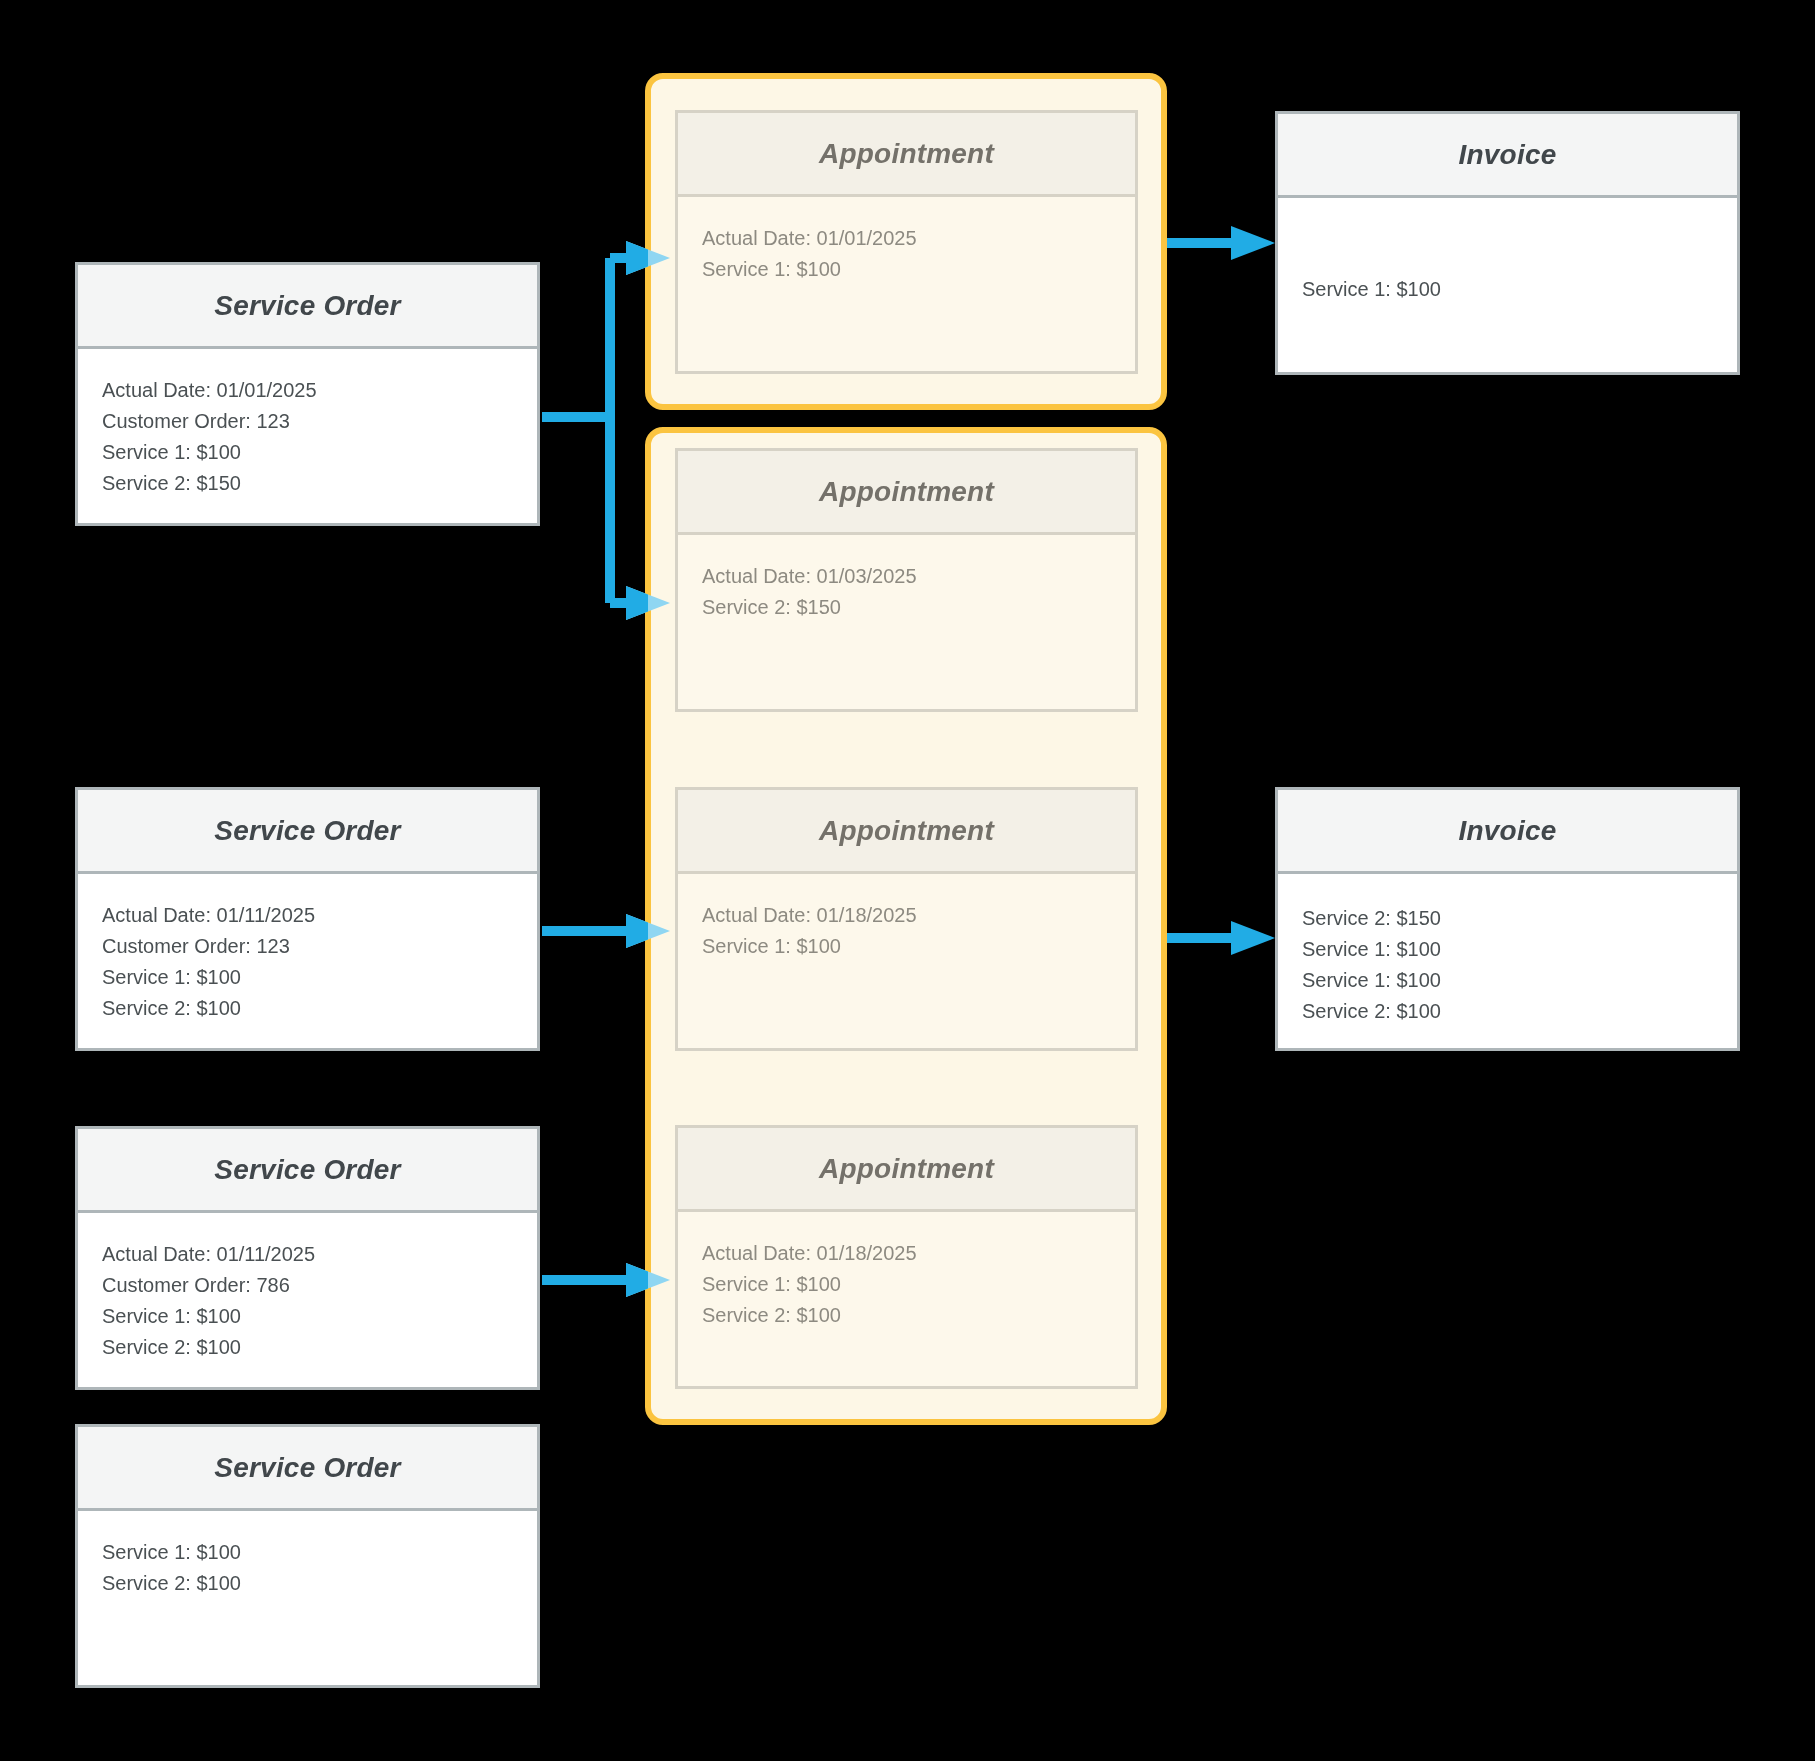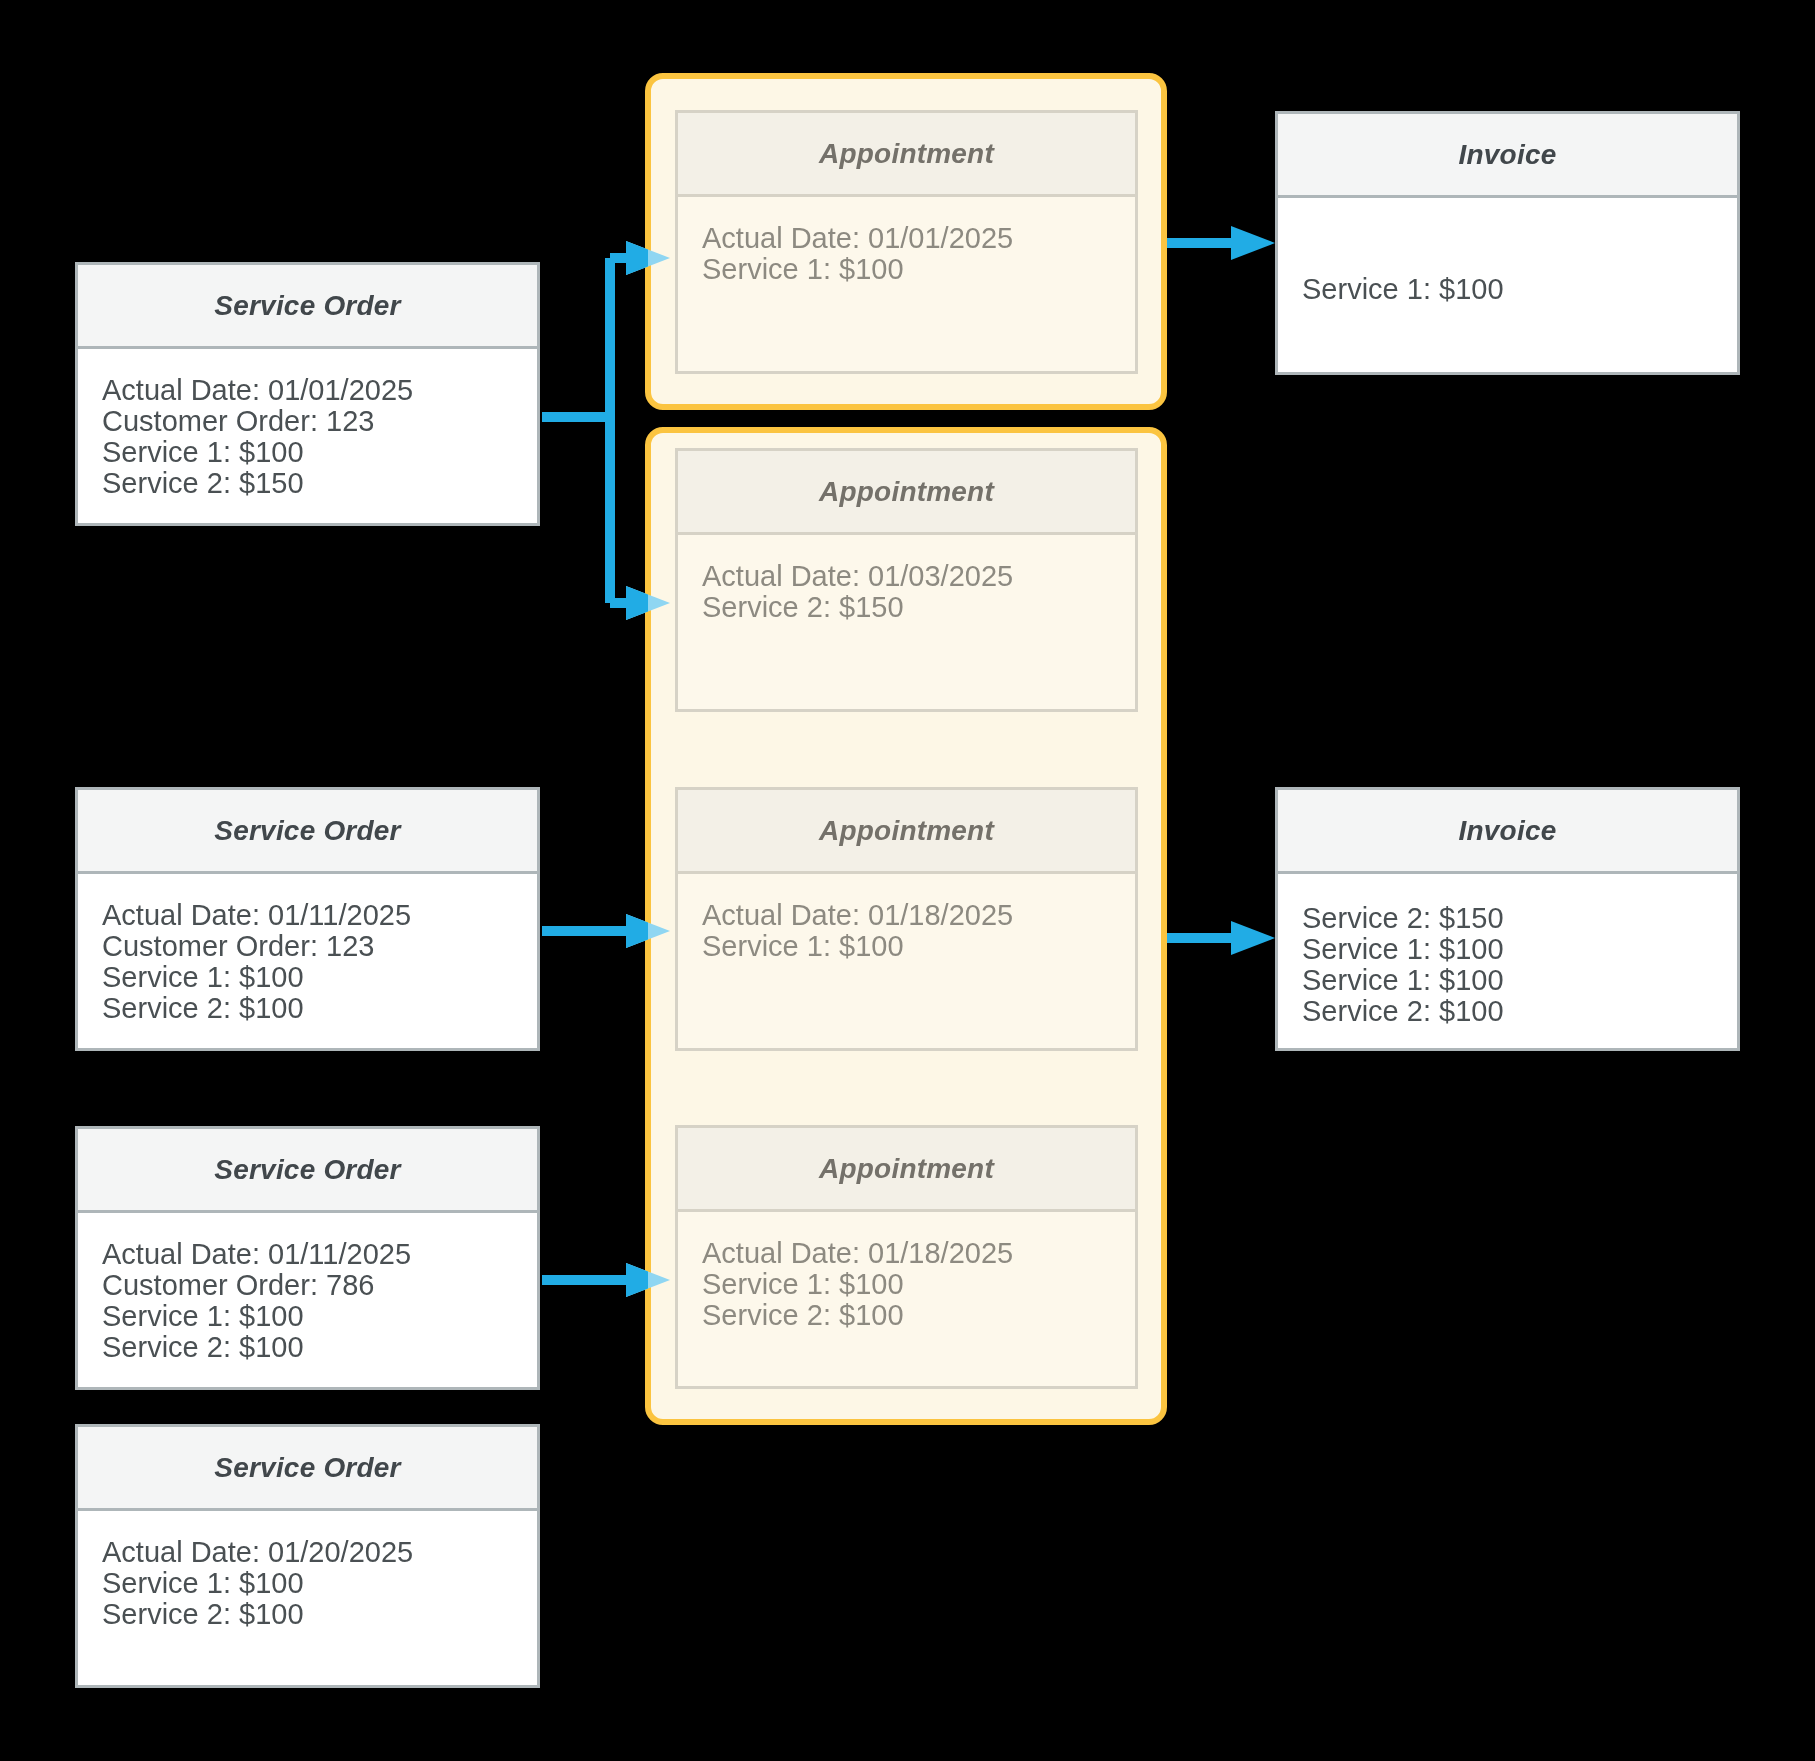--- a/index.html
+++ b/index.html
@@ -26,21 +26,21 @@
     display:flex;align-items:center;justify-content:center;font-style:italic;
   }
   .box-title{
     font-size:28px;font-weight:bold;color:var(--box-title-color);
     letter-spacing:0.2px;
   }
   .box-body{
     box-sizing:border-box;
     height:182px;
     padding:26px 10px 0 24px;
-    font-size:29px;line-height:31px;color:var(--box-text-color);
+    font-size:20px;line-height:31px;color:var(--box-text-color);
   }
   
   .box.appt{border-color:var(--appt-border);background:var(--appt-body-fill);}
   .box.appt .box-header{border-bottom-color:var(--appt-border);background:var(--appt-header-fill);}
   .box.appt .box-title{color:var(--appt-title-color);}
   .box.appt .box-body{color:var(--appt-text-color);}
   
   .box.invoice .box-body{
     display:flex;flex-direction:column;justify-content:center;padding-top:0;
   }
@@ -122,21 +122,20 @@
         <div>Service 1: $100</div>
         <div>Service 2: $100</div>
       </div>
   </div>
 
   <div class="box so" style="left:75px;top:1424px;">
     <div class="box-header">
       <span class="box-title">Service Order</span>
     </div>
     <div class="box-body">
-        <div>Actual Date: 01/20/2025</div>
         <div>Service 1: $100</div>
         <div>Service 2: $100</div>
       </div>
   </div>
 
   <div class="box appt" style="left:675px;top:110px;width:463px;">
     <div class="box-header">
       <span class="box-title">Appointment</span>
     </div>
     <div class="box-body">

